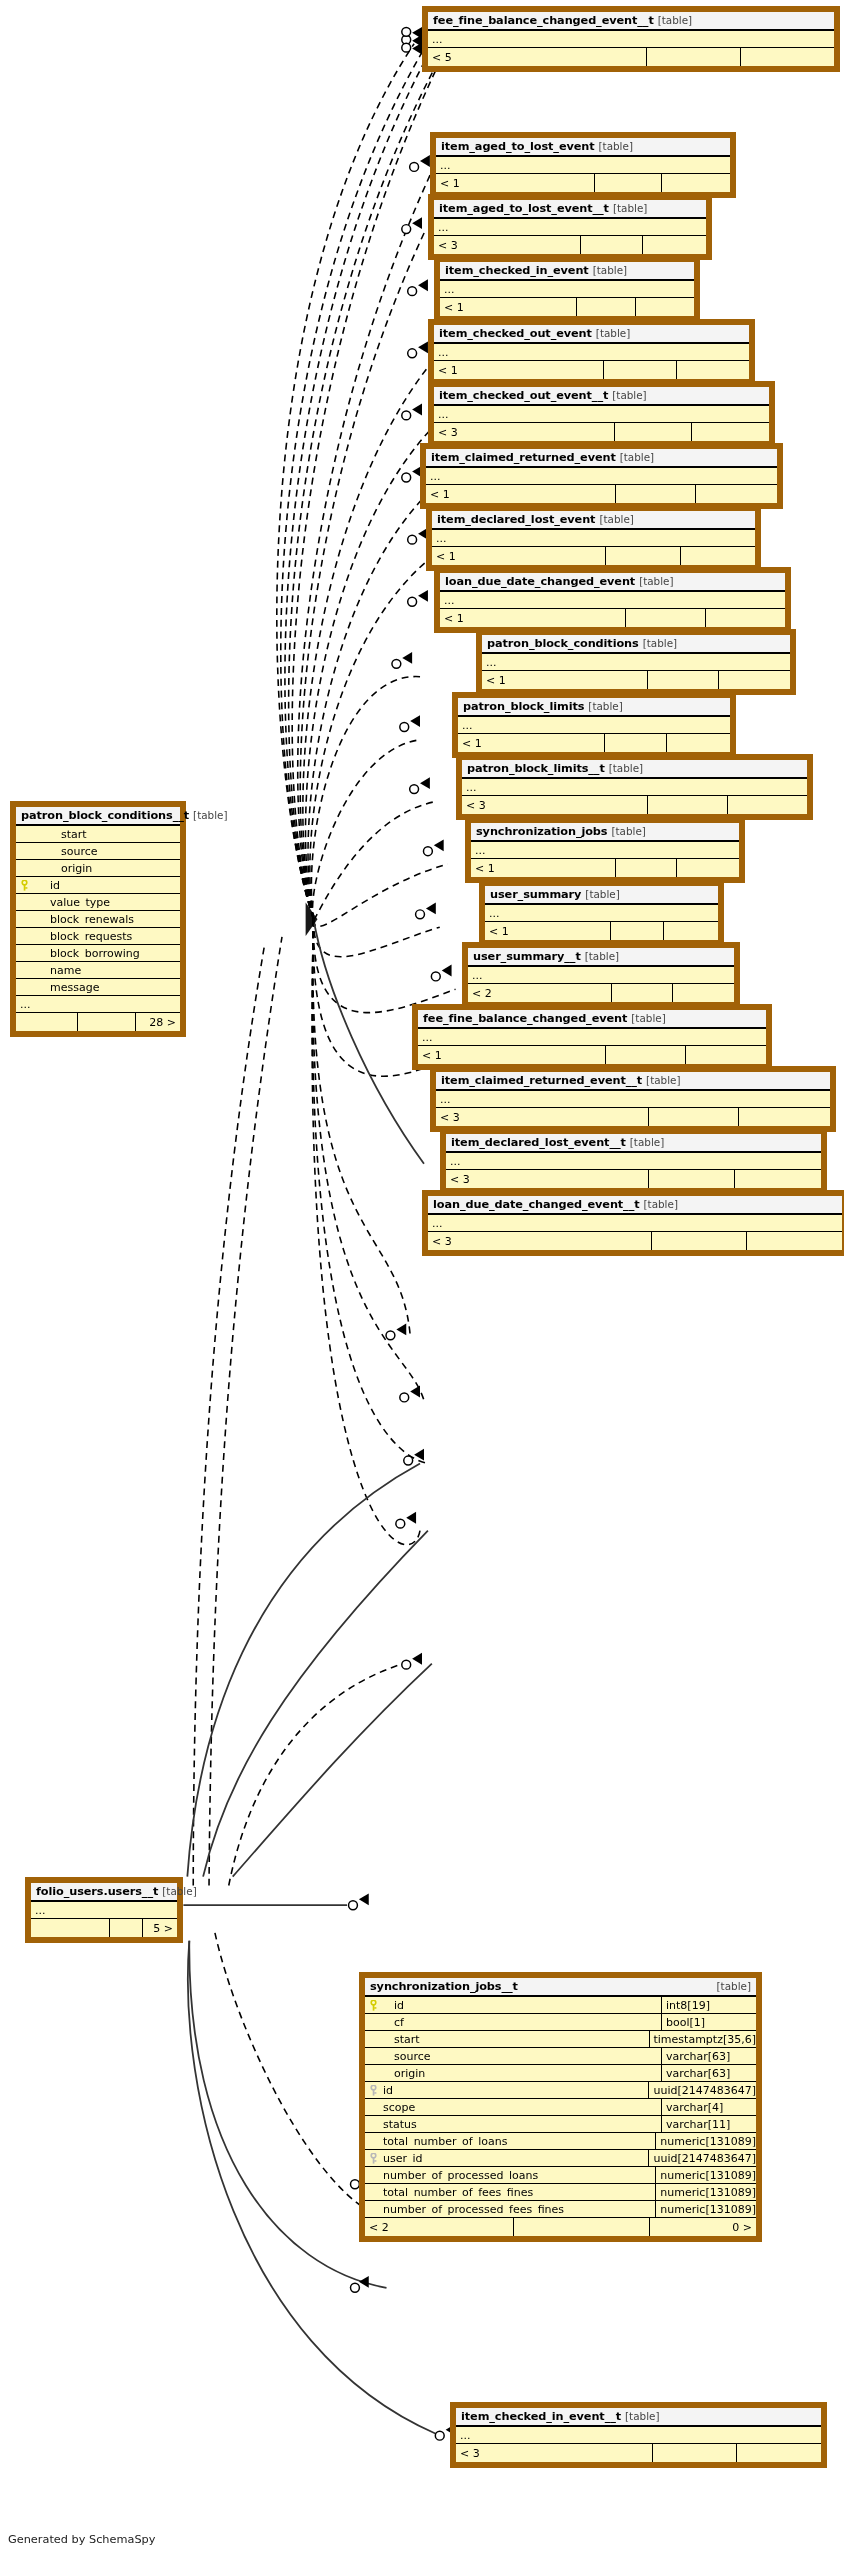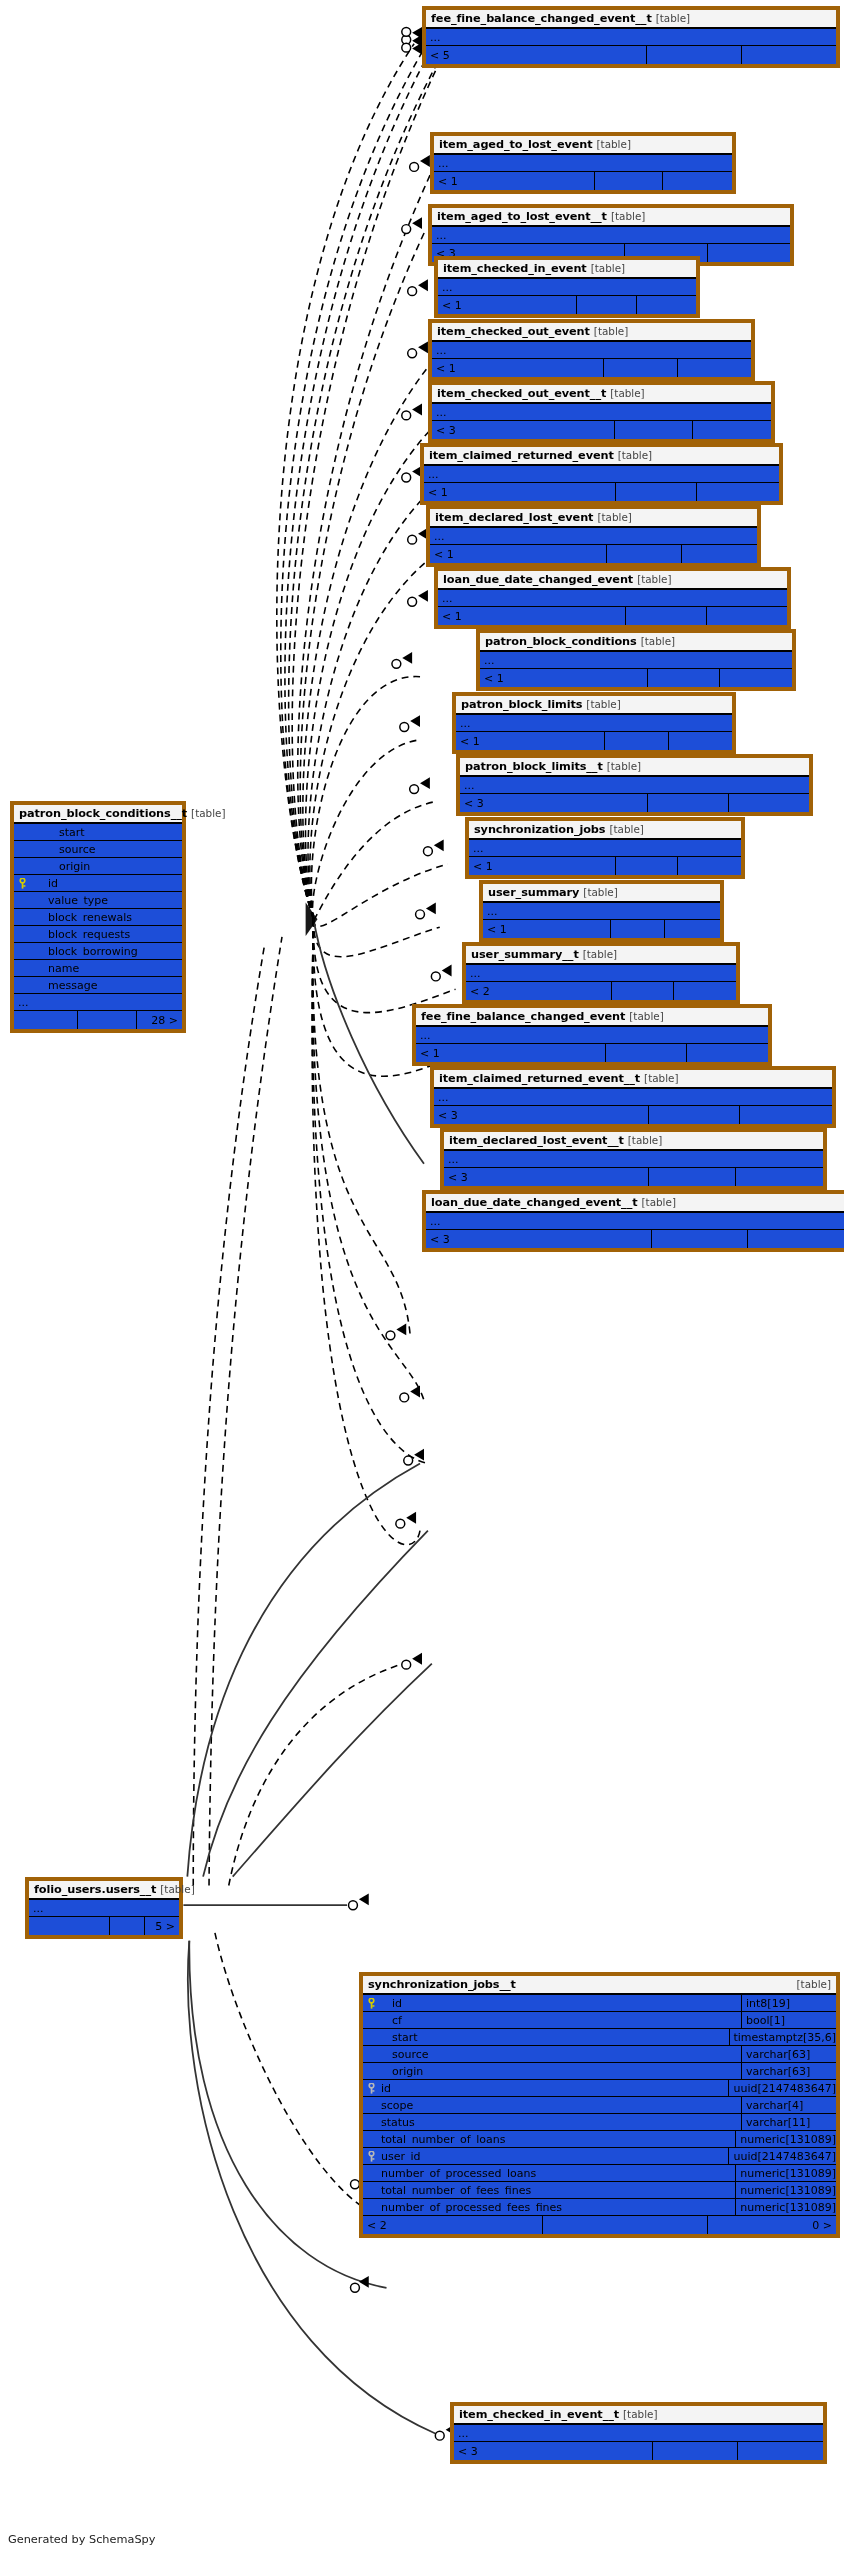--- a/index.html
+++ b/index.html
@@ -15,22 +15,22 @@
   #canvas { position: absolute; inset: 0; }
   svg.edges {
     position: absolute; left: 0; top: 0;
     width: 844px; height: 2576px;
     pointer-events: none;
   }
 
   
   .tbl {
     position: absolute;
-    border: 4px solid #a16207;
-    background: #1d4ed8;
+    border: 6px solid #a16207;
+    background: #fef9c3;
     box-sizing: border-box;
     font-size: 11px;
     line-height: 1;
   }
   .tbl .hdr {
     background: #f4f4f4;
     border-bottom: 2px solid #000;
     height: 19px;
     display: flex;
     align-items: center;
@@ -338,21 +338,21 @@
       <span class="ttag">[table]</span>
     </div>
     <div class="ellipsis">...</div>
     <div class="foot">
       <div class="c l"></div>
       <div class="c m"></div>
       <div class="c r">5 &gt;</div>
     </div>
   </div>
 
-  <div class="tbl exp" style="left:359px; top:1972px; width:481px;">
+  <div class="tbl exp" style="left:359px; top:1972px; width:403px;">
     <div class="hdr spread">
       <span class="tname">synchronization_jobs__t</span>
       <span class="ttag">[table]</span>
     </div>
     <div id="detail-cols">
         <div class="row">
           <span class="keycell">
             <span class="key"><svg width="9" height="11" viewBox="0 0 9 11">
                 <circle cx="4.5" cy="2.6" r="2.3" fill="none" stroke="#d4cc00" stroke-width="1.6"></circle>
                 <rect x="3.7" y="4.4" width="1.7" height="6.2" fill="#d4cc00"></rect>
@@ -480,21 +480,21 @@
           <span class="tname">item_aged_to_lost_event</span>
           <span class="ttag">[table]</span>
         </div>
         <div class="ellipsis">...</div>
         <div class="foot">
           <div class="c l">&lt; 1</div>
           <div class="c m"></div>
           <div class="c r"></div>
         </div>
       </div>
-      <div class="tbl stub" style="left:428px; top:204px; width:366px;">
+      <div class="tbl stub" style="left:428px; top:194px; width:284px;">
         <div class="hdr tight">
           <span class="tname">item_aged_to_lost_event__t</span>
           <span class="ttag">[table]</span>
         </div>
         <div class="ellipsis">...</div>
         <div class="foot">
           <div class="c l">&lt; 3</div>
           <div class="c m"></div>
           <div class="c r"></div>
         </div>

